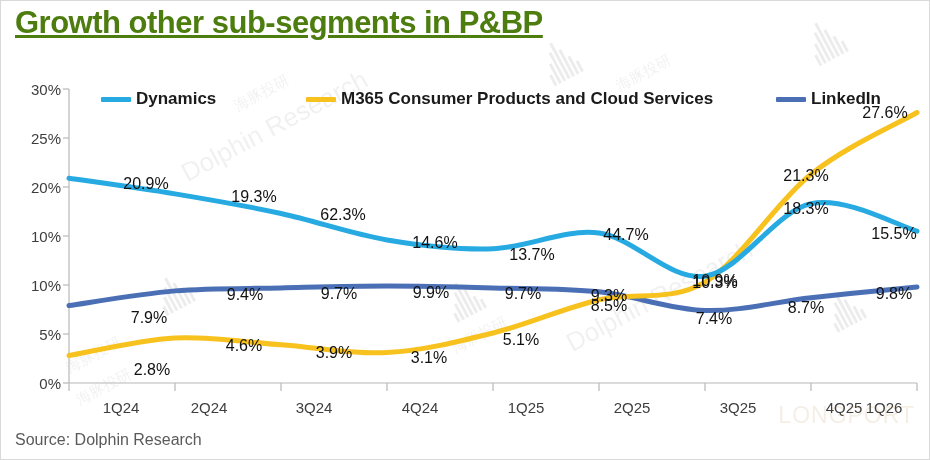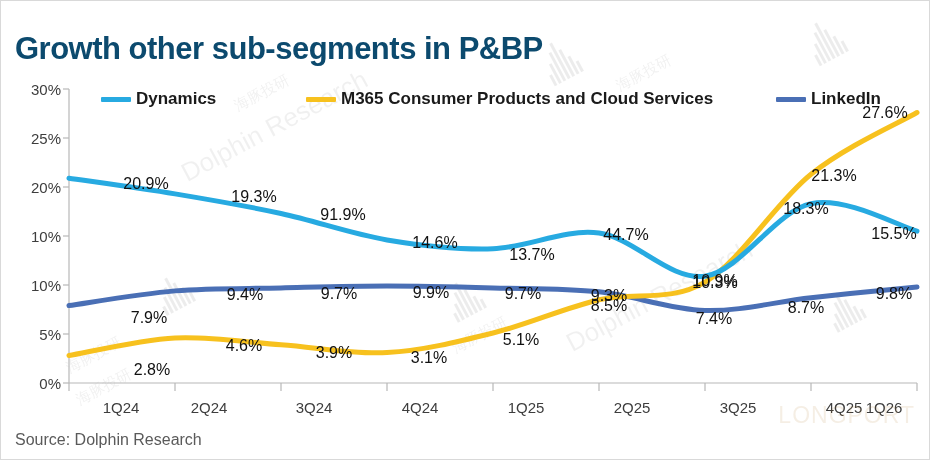--- a/index.html
+++ b/index.html
@@ -21,27 +21,28 @@
     box-sizing: border-box;
     border: 1px solid #d9d9d9;
     background: #ffffff;
     overflow: hidden;
   }
 
   
   #chart-title {
     position: absolute;
     left: 14px;
-    top: 30px;
+    top: 4px;
     font-size: 31px;
     font-weight: bold;
-    color: #0c4a6e;
+    color: #4d7c0f;
     letter-spacing: -0.5px;
     white-space: nowrap;
     font-family: "Liberation Sans", sans-serif;
+    text-decoration: underline;
   }
 
   
   .wm {
     position: absolute;
     color: #000;
     opacity: 0.055;
     font-family: "Liberation Sans", sans-serif;
     pointer-events: none;
     user-select: none;
@@ -275,35 +276,35 @@
     <div class="xtick-label" style="left:525px;">1Q25</div>
     <div class="xtick-label" style="left:631px;">2Q25</div>
     <div class="xtick-label" style="left:737px;">3Q25</div>
     <div class="xtick-label" style="left:843px;">4Q25</div>
     <div class="xtick-label" style="left:883px;">1Q26</div>
   </div>
 
   <div id="data-labels">
       <div class="dlabel" style="left: 145px; top: 183px;">20.9%</div>
       <div class="dlabel" style="left: 253px; top: 196px;">19.3%</div>
-      <div class="dlabel" style="left: 342px; top: 214px;">91.9%</div>
+      <div class="dlabel" style="left: 342px; top: 214px;">62.3%</div>
       <div class="dlabel" style="left: 434px; top: 242px;">14.6%</div>
       <div class="dlabel" style="left: 531px; top: 254px;">13.7%</div>
       <div class="dlabel" style="left: 625px; top: 234px;">44.7%</div>
       <div class="dlabel" style="left: 714px; top: 280px;">10.9%</div>
       <div class="dlabel" style="left: 805px; top: 208px;">18.3%</div>
       <div class="dlabel" style="left: 893px; top: 233px;">15.5%</div>
       <div class="dlabel" style="left: 151px; top: 369px;">2.8%</div>
       <div class="dlabel" style="left: 243px; top: 345px;">4.6%</div>
       <div class="dlabel" style="left: 333px; top: 352px;">3.9%</div>
       <div class="dlabel" style="left: 428px; top: 357px;">3.1%</div>
       <div class="dlabel" style="left: 520px; top: 339px;">5.1%</div>
       <div class="dlabel" style="left: 608px; top: 305px;">8.5%</div>
       <div class="dlabel" style="left: 714px; top: 282px;">10.3%</div>
-      <div class="dlabel" style="left: 805px; top: 175px; margin-left: 28px;">21.3%</div>
+      <div class="dlabel" style="left: 805px; top: 175px;">21.3%</div>
       <div class="dlabel" style="left: 884px; top: 112px;">27.6%</div>
       <div class="dlabel" style="left: 148px; top: 317px;">7.9%</div>
       <div class="dlabel" style="left: 244px; top: 294px;">9.4%</div>
       <div class="dlabel" style="left: 338px; top: 293px;">9.7%</div>
       <div class="dlabel" style="left: 430px; top: 292px;">9.9%</div>
       <div class="dlabel" style="left: 522px; top: 293px;">9.7%</div>
       <div class="dlabel" style="left: 608px; top: 295px;">9.3%</div>
       <div class="dlabel" style="left: 713px; top: 318px;">7.4%</div>
       <div class="dlabel" style="left: 805px; top: 307px;">8.7%</div>
       <div class="dlabel" style="left: 893px; top: 293px; text-align: center;">9.8%</div>

